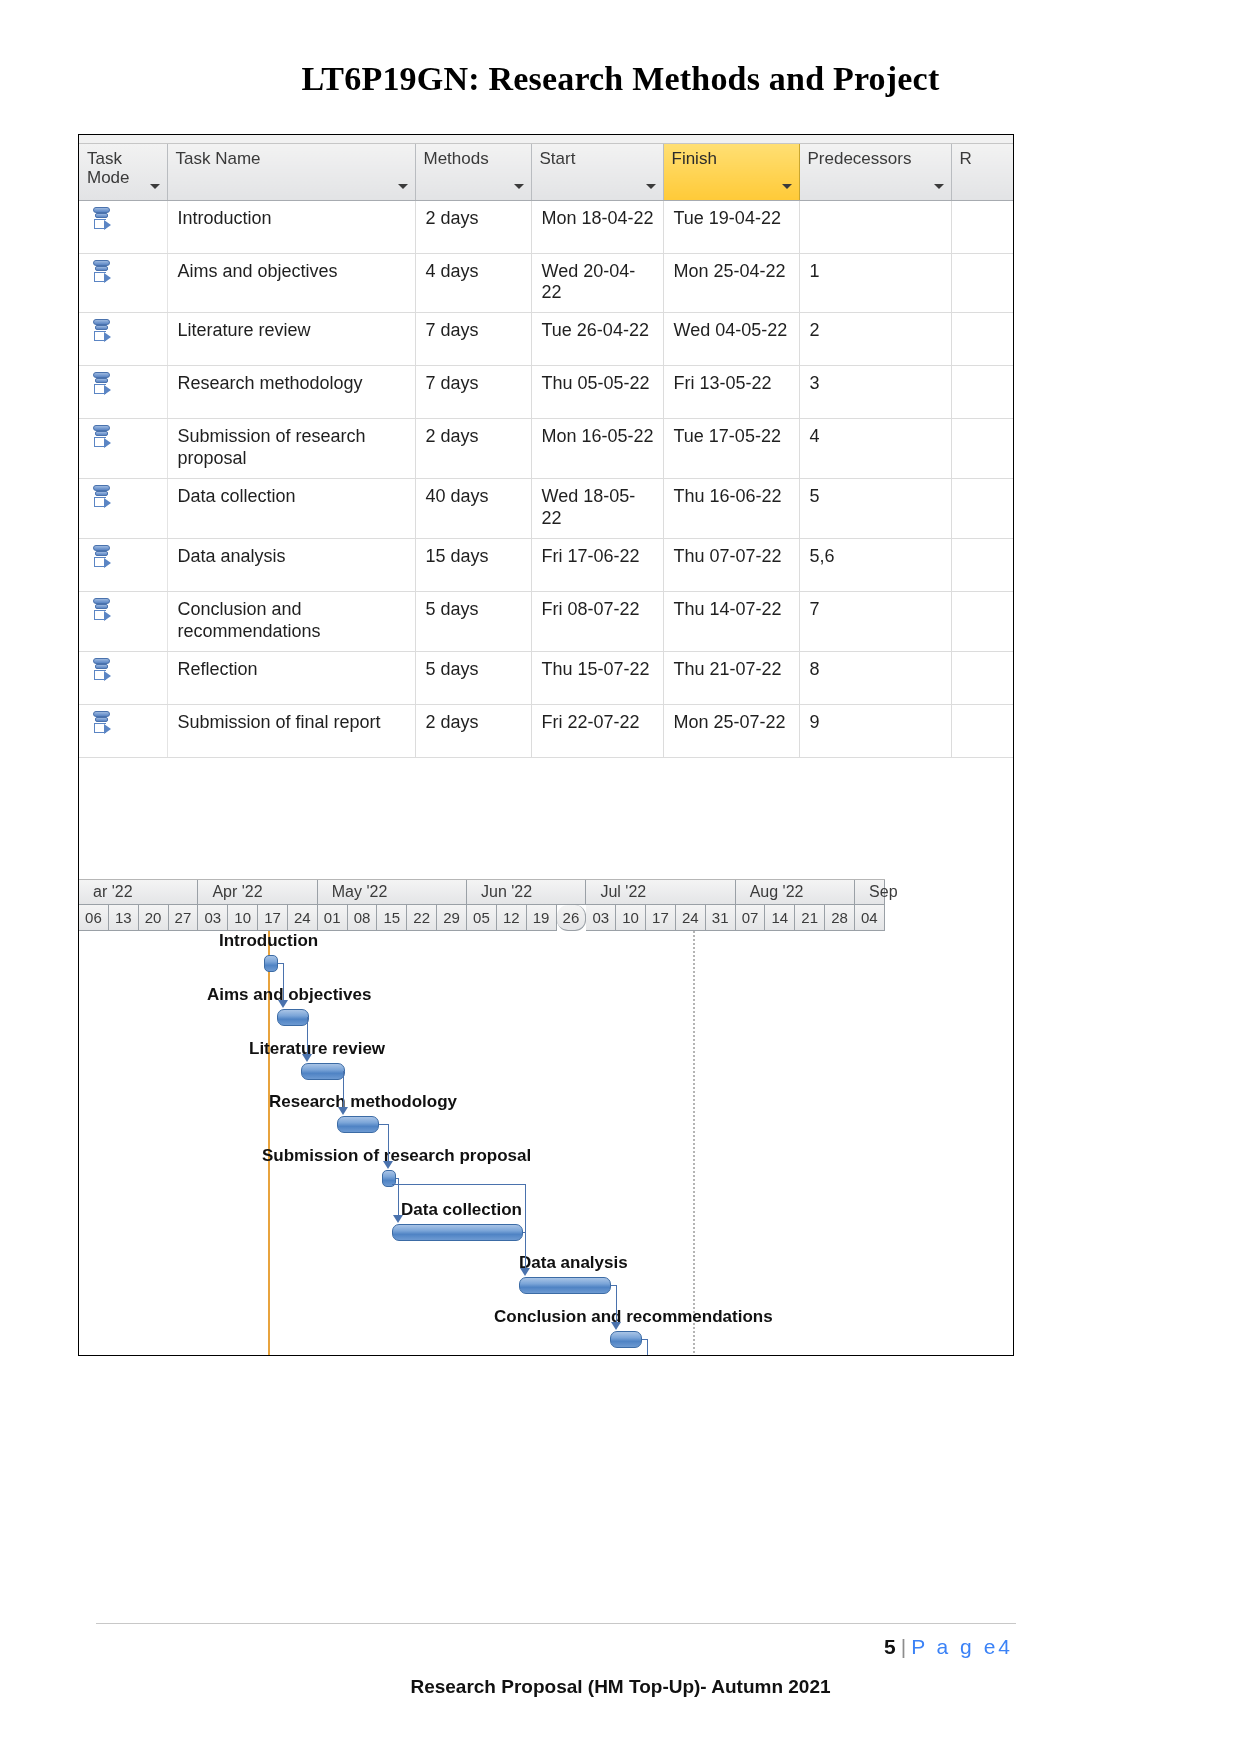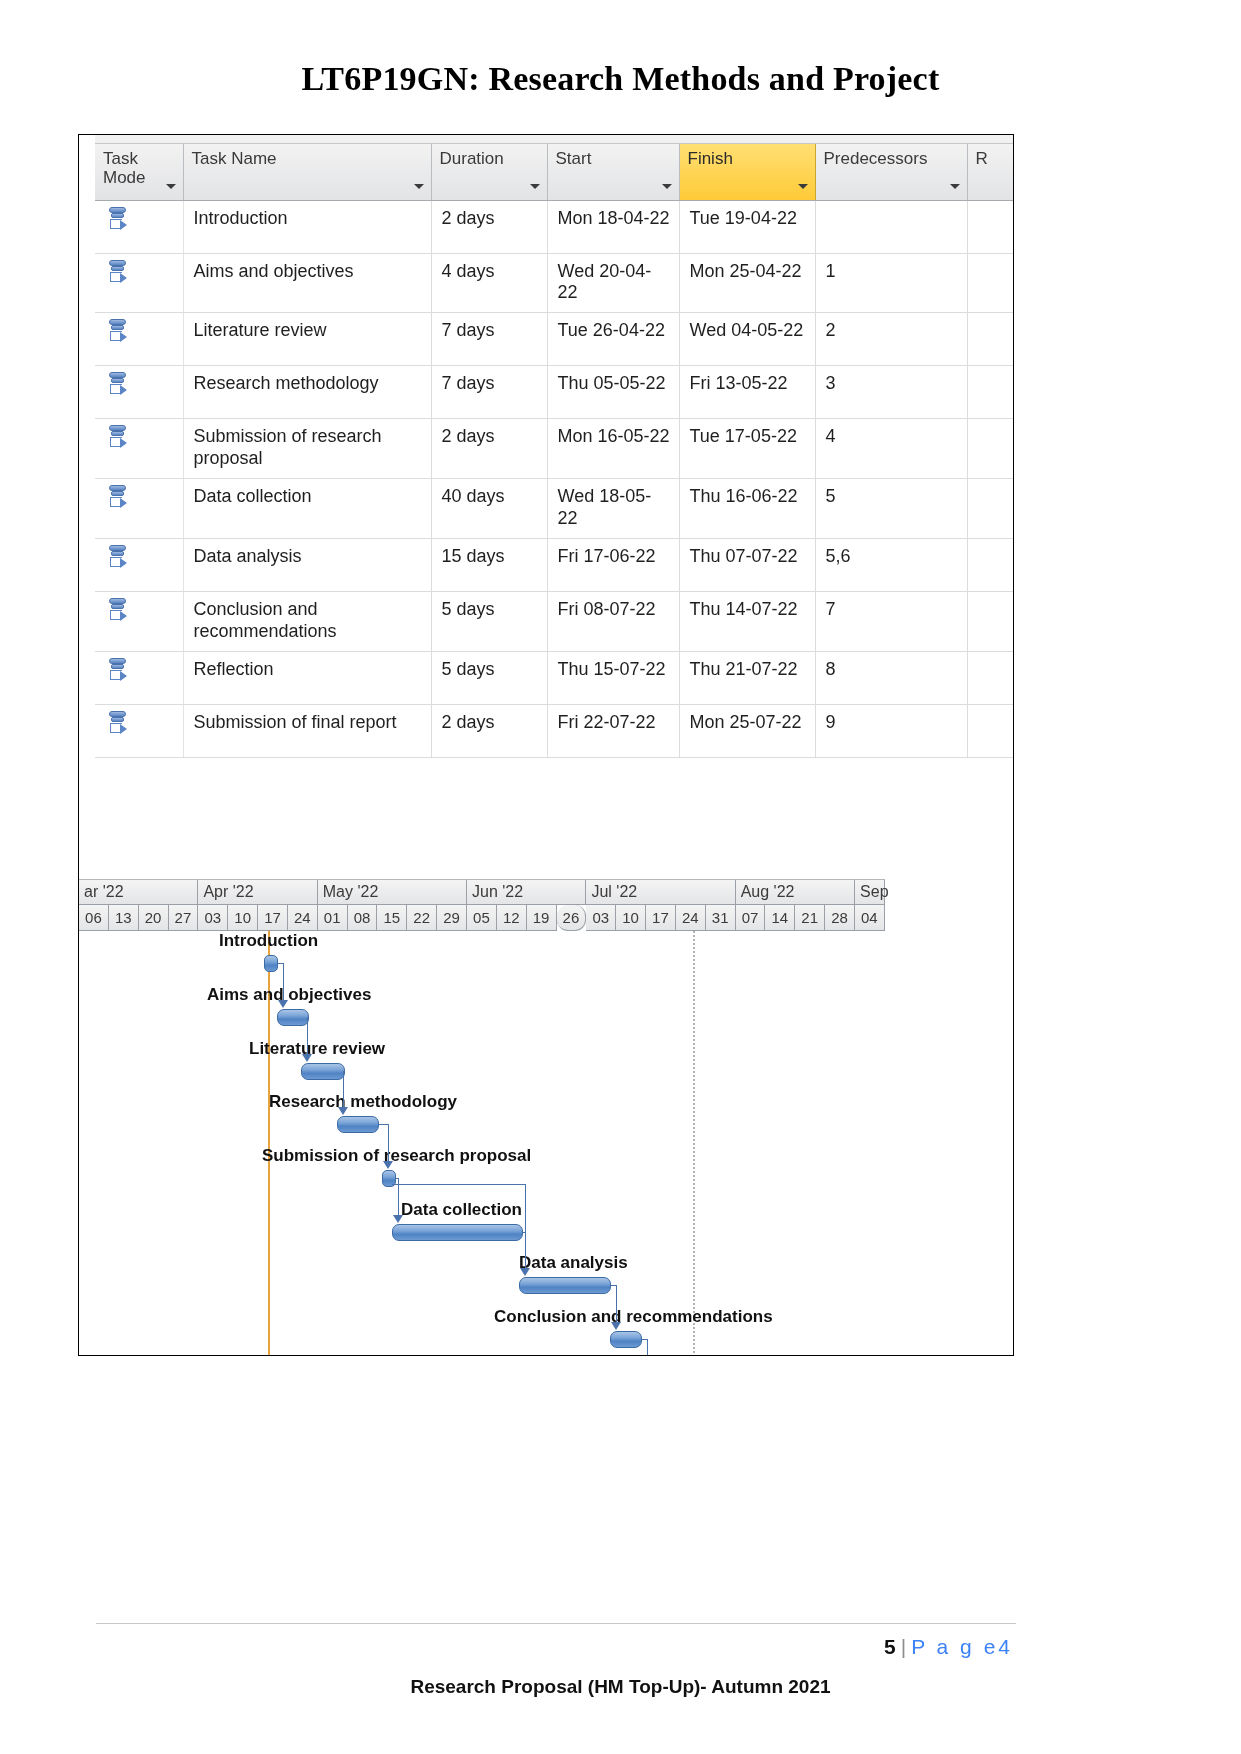--- a/index.html
+++ b/index.html
@@ -24,21 +24,21 @@
   .shot{
     position:absolute;left:78px;top:134px;
     width:936px;height:1222px;
     border:1px solid #000;
     background:#fff;
     overflow:hidden;
     box-sizing:border-box;
   }
   
   .grid{
-    position:absolute;left:16px;top:0;width:1010px;
+    position:absolute;left:0;top:0;width:1010px;
   }
   .grid-topline{
     height:8px;background:#f1f1f1;border-bottom:1px solid #c6c6c6;
   }
   table.mp{
     border-collapse:collapse;
     width:1010px;
     table-layout:fixed;
     font-size:17px;
     color:#2b2b2b;
@@ -114,21 +114,21 @@
   .tl-months{height:26px;border-top:1px solid #b6b6b6;}
   .tl-weeks{height:26px;}
   .tl-m,.tl-w{
     background:linear-gradient(#f4f4f4,#e4e5e7);
     border-right:1px solid #9aa0a6;
     border-bottom:1px solid #9aa0a6;
     font-size:16px;color:#3b3b3b;
     display:flex;align-items:center;
     box-sizing:border-box;
   }
-  .tl-m{padding-left:5px;}
+  .tl-m{padding-left:14px;}
   .tl-w{justify-content:center;font-size:15px;}
 
   
   .gantt{
     position:absolute;left:0;top:796px;width:936px;height:426px;
     background:#fff;
   }
   .today-line{position:absolute;top:0;bottom:0;width:2px;background:#e8a33d;}
   .dot-line{position:absolute;top:0;bottom:0;width:0;border-left:2px dotted #b4b4b4;}
   .bar{
@@ -195,21 +195,21 @@
               <span>Task</span><br>
               <span>Mode</span>
             </span>
             <span class="filter-arrow"></span>
           </th>
           <th>
             <span class="hdr-text">Task Name</span>
             <span class="filter-arrow"></span>
           </th>
           <th>
-            <span class="hdr-text">Duration</span>
+            <span class="hdr-text">Methods</span>
             <span class="filter-arrow"></span>
           </th>
           <th>
             <span class="hdr-text">Start</span>
             <span class="filter-arrow"></span>
           </th>
           <th class="finish">
             <span class="hdr-text">Finish</span>
             <span class="filter-arrow"></span>
           </th>

